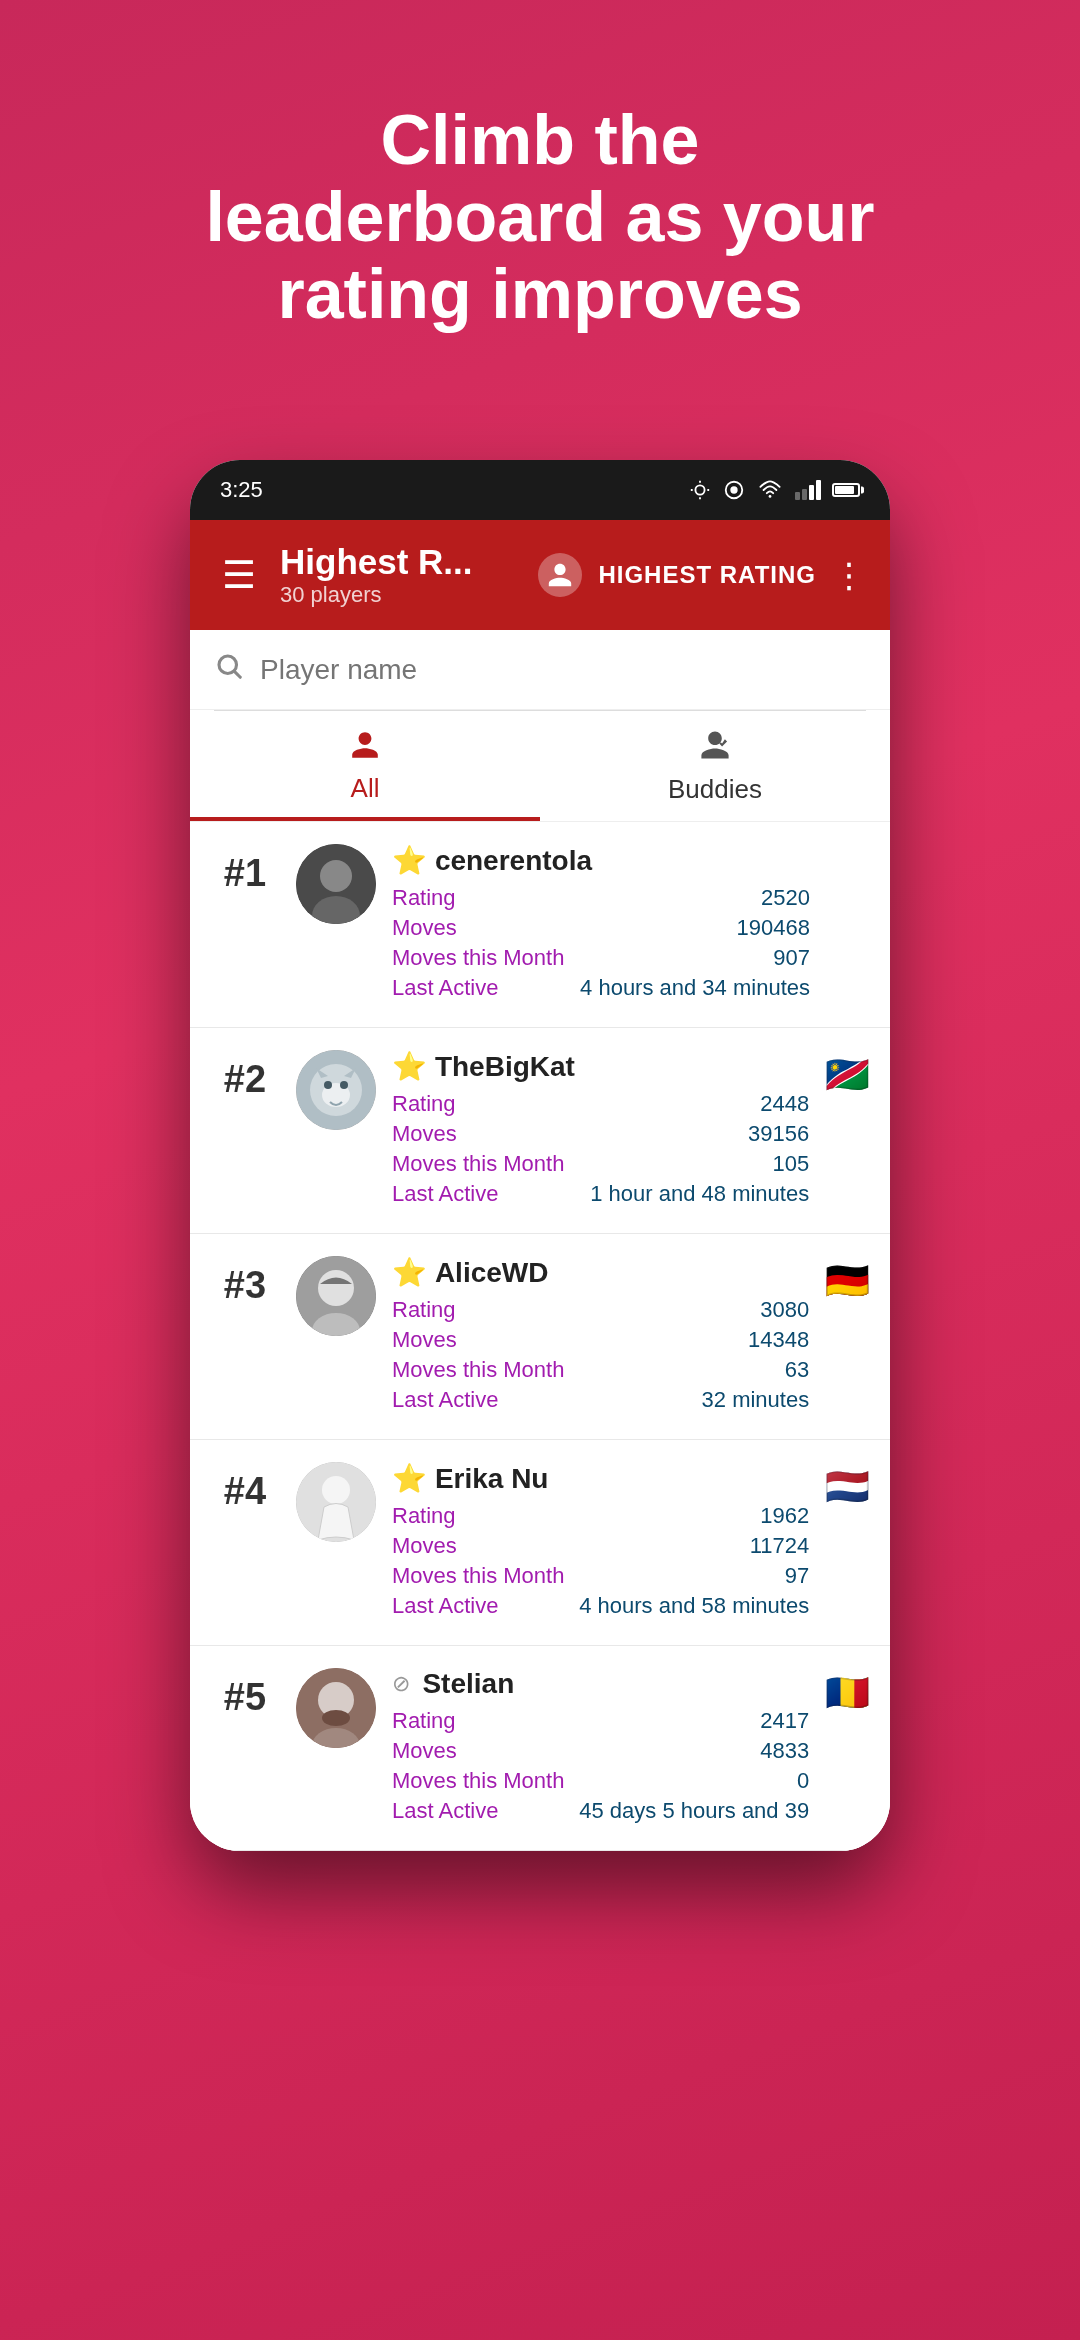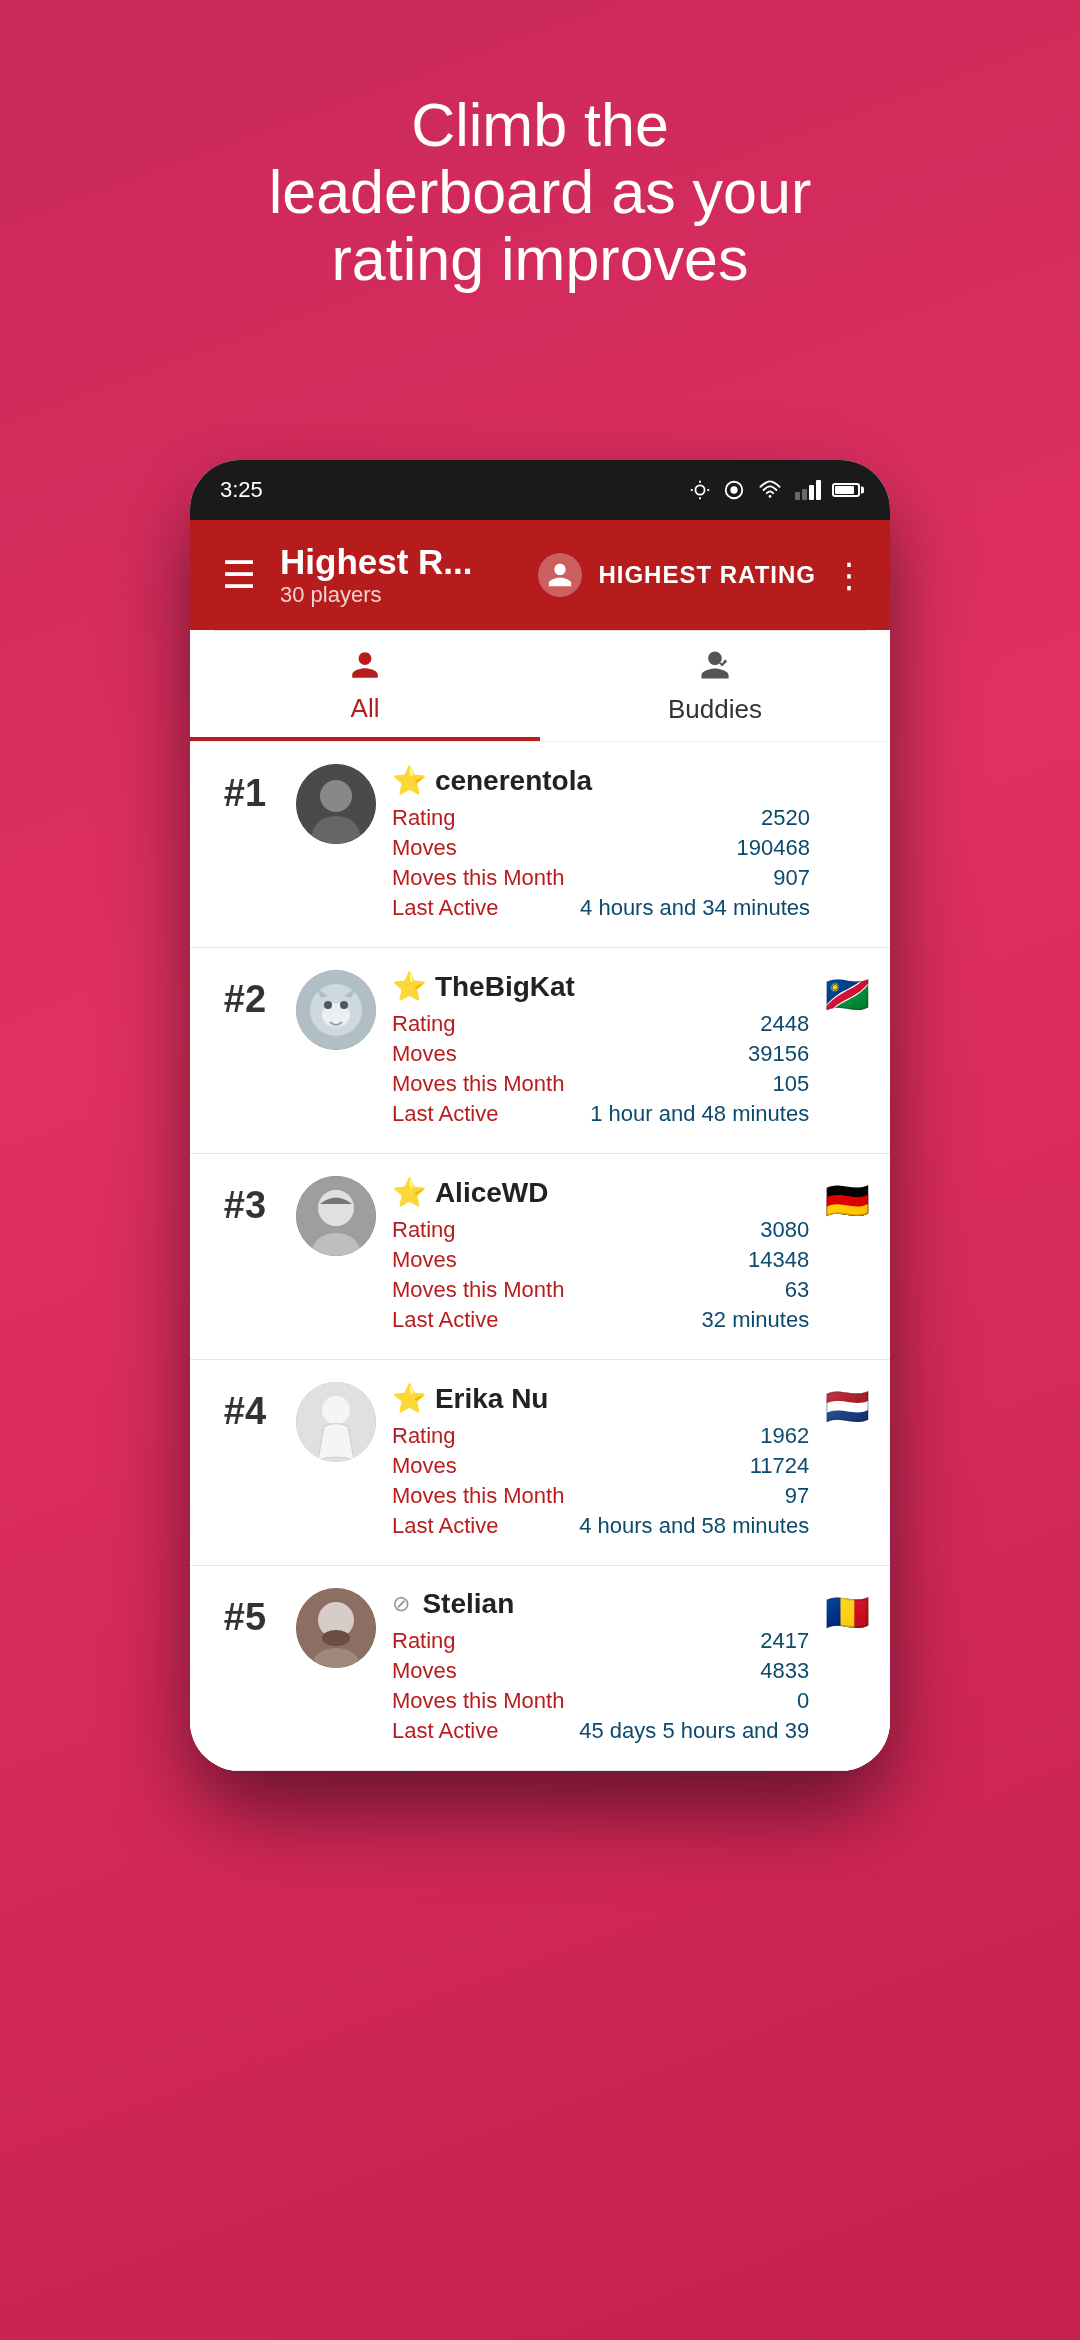--- a/index.html
+++ b/index.html
@@ -23,24 +23,24 @@
 
     .top-text .subtitle {
       font-size: 46px;
       font-weight: 300;
       letter-spacing: 2px;
       opacity: 0.9;
       line-height: 1.3;
     }
 
     .top-text .title {
-      font-size: 61px;
-      font-weight: 400;
+      font-size: 70px;
+      font-weight: 700;
       line-height: 1.1;
-      margin-top: 2px;
+      margin-top: 12px;
       padding: 0 60px;
     }
 
     
     .phone-wrapper {
       position: absolute;
       left: 50%;
       transform: translateX(-50%);
       top: 460px;
       width: 700px;
@@ -269,21 +269,21 @@
     }
 
     .stat-row {
       display: flex;
       justify-content: space-between;
       margin-bottom: 4px;
     }
 
     .stat-label {
       font-size: 22px;
-      color: #b91c1c;
+      color: #a21caf;
     }
 
     .stat-value {
       font-size: 22px;
       color: #0c4a6e;
       font-weight: 500;
     }
 
     .flag {
       font-size: 36px;
@@ -410,20 +410,29 @@
         </div>
         <div class="person-avatar">
           <svg width="28" height="28" viewBox="0 0 24 24" fill="white">
             <path d="M12 12c2.7 0 4.8-2.1 4.8-4.8S14.7 2.4 12 2.4 7.2 4.5 7.2 7.2 9.3 12 12 12zm0 2.4c-3.2 0-9.6 1.6-9.6 4.8v2.4h19.2v-2.4c0-3.2-6.4-4.8-9.6-4.8z"></path>
           </svg>
         </div>
         <div class="toolbar-category">HIGHEST RATING</div>
         <div class="toolbar-more-icon">⋮</div>
       </div>
 
+      <div class="search-bar">
+        <span class="search-icon">
+          <svg width="30" height="30" viewBox="0 0 24 24" fill="none">
+            <circle cx="11" cy="11" r="7" stroke="#888" stroke-width="2.5"></circle>
+            <line x1="16.5" y1="16.5" x2="21" y2="21" stroke="#888" stroke-width="2.5" stroke-linecap="round"></line>
+          </svg>
+        </span>
+        <input class="search-input" type="text" readonly="" placeholder="Player name" style="">
+      </div>
       <div class="search-divider"></div>
 
       <div class="tabs">
         <div class="tab active">
           <div class="tab-icon">
             <svg width="32" height="32" viewBox="0 0 24 24" fill="#b71c1c">
               <path d="M12 12c2.7 0 4.8-2.1 4.8-4.8S14.7 2.4 12 2.4 7.2 4.5 7.2 7.2 9.3 12 12 12zm0 2.4c-3.2 0-9.6 1.6-9.6 4.8v2.4h19.2v-2.4c0-3.2-6.4-4.8-9.6-4.8z"></path>
             </svg>
           </div>
           <div class="tab-label">All</div>

